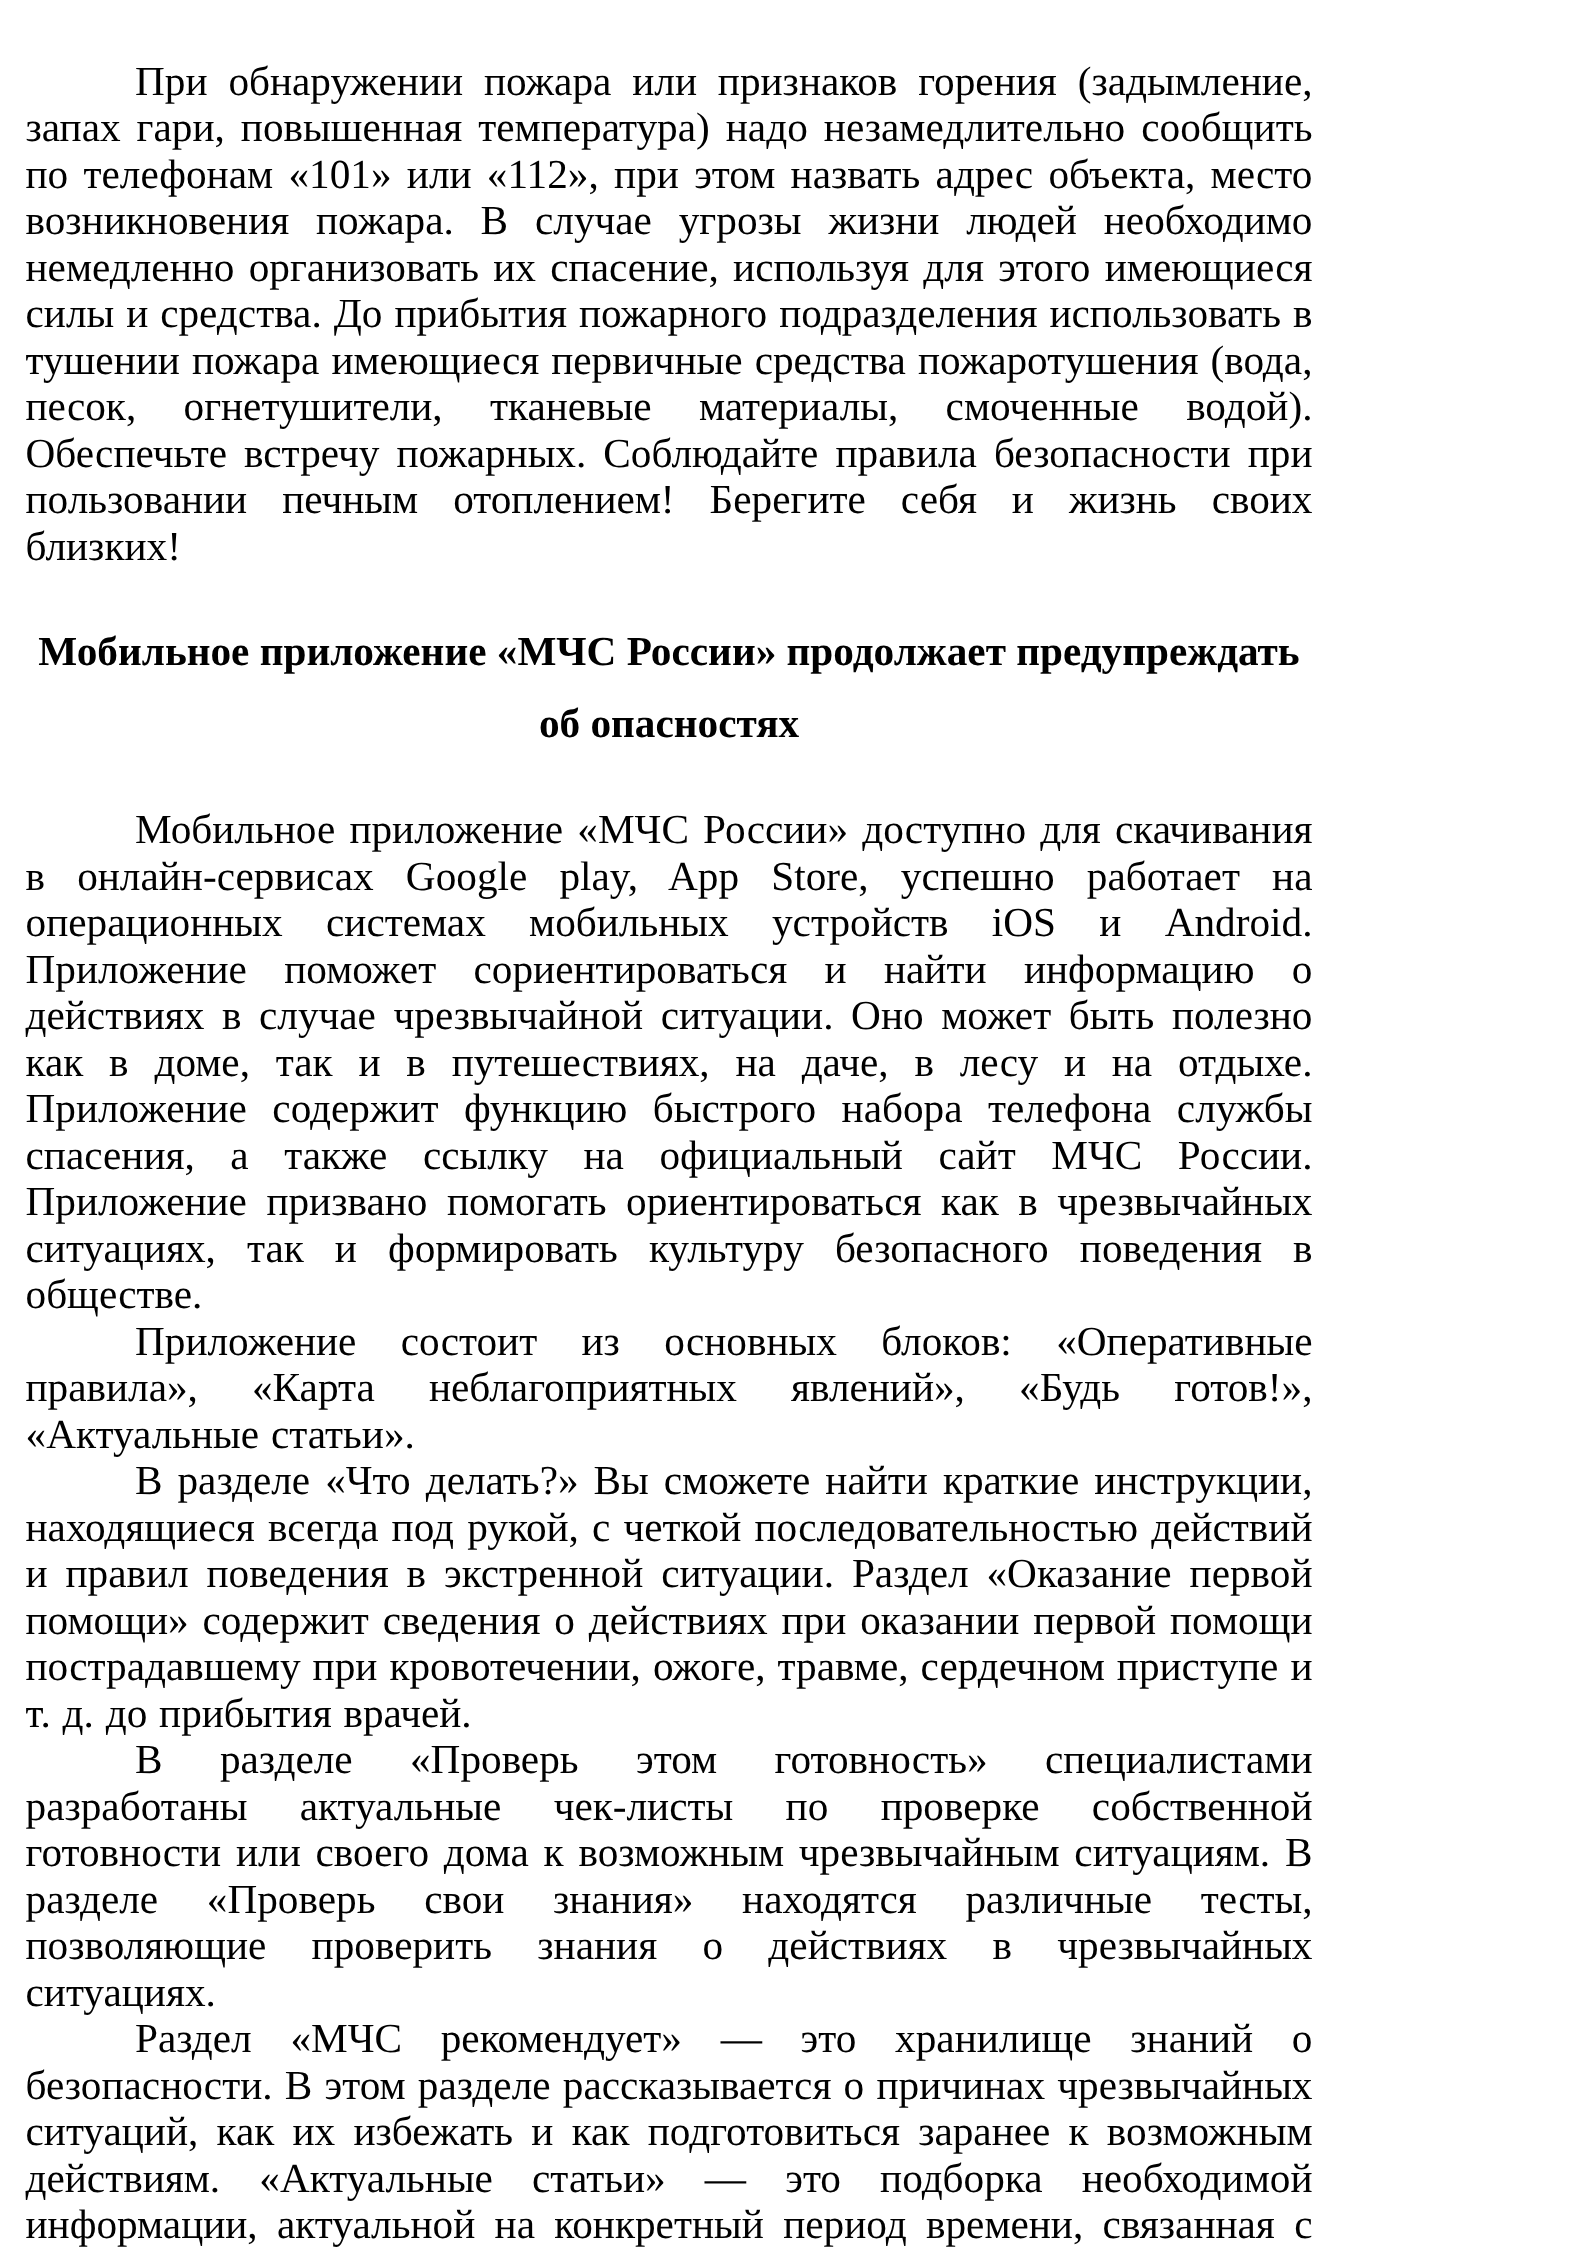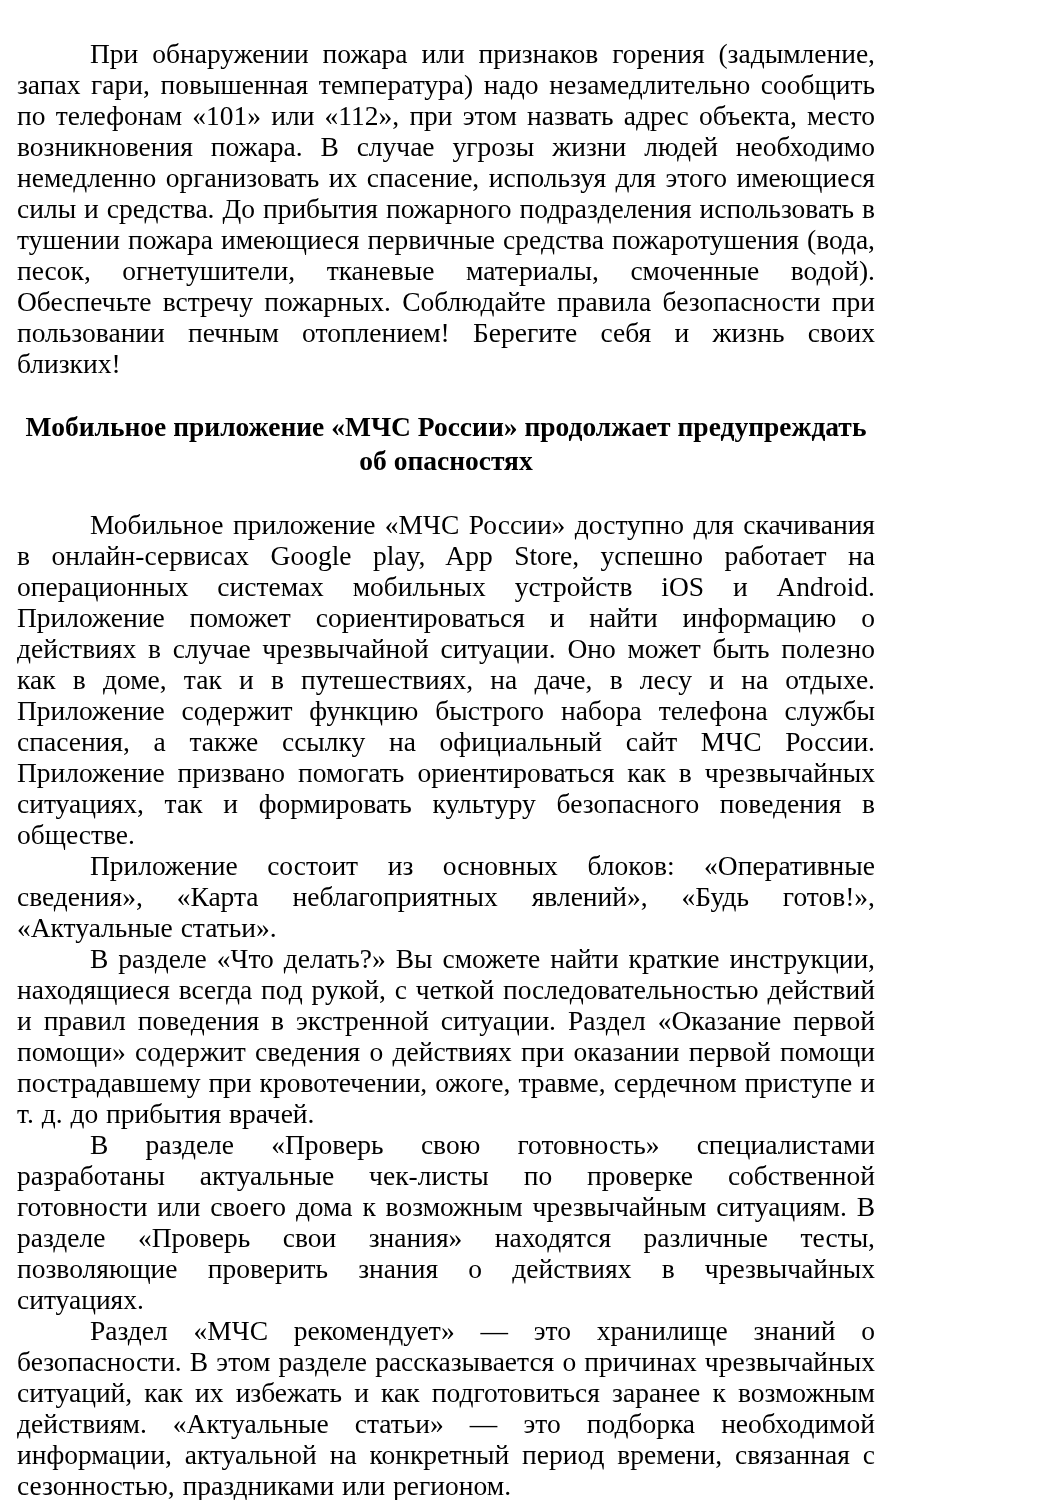--- a/index.html
+++ b/index.html
@@ -28,44 +28,44 @@
   }
   .para.bold {
     font-weight: bold;
   }
   .heading {
     margin: 31px 0 31px 0;
     font-size: 27.5px;
     font-weight: bold;
     text-align: center;
     text-indent: 0;
-    line-height: 34px;
+    line-height: 48px;
   }
   .signature {
     margin: 0;
     font-weight: bold;
     text-indent: 0;
   }
 </style>
 </head>
 <body>
 
 <div class="page">
 
   <p class="para">При обнаружении пожара или признаков горения (задымление, запах гари, повышенная температура) надо незамедлительно сообщить по телефонам «101» или «112», при этом назвать адрес объекта, место возникновения пожара. В случае угрозы жизни людей необходимо немедленно организовать их спасение, используя для этого имеющиеся силы и средства. До прибытия пожарного подразделения использовать в тушении пожара имеющиеся первичные средства пожаротушения (вода, песок, огнетушители, тканевые материалы, смоченные водой). Обеспечьте встречу пожарных. Соблюдайте правила безопасности при пользовании печным отоплением! Берегите себя и жизнь своих близких!</p>
 
   <h1 class="heading">Мобильное приложение «МЧС России» продолжает предупреждать об опасностях</h1>
 
 
   <p class="para">Мобильное приложение «МЧС России» доступно для скачивания в онлайн-сервисах Google play, App Store, успешно работает на операционных системах мобильных устройств iOS и Android. Приложение поможет сориентироваться и найти информацию о действиях в случае чрезвычайной ситуации. Оно может быть полезно как в доме, так и в путешествиях, на даче, в лесу и на отдыхе. Приложение содержит функцию быстрого набора телефона службы спасения, а также ссылку на официальный сайт МЧС России. Приложение призвано помогать ориентироваться как в чрезвычайных ситуациях, так и формировать культуру безопасного поведения в обществе.</p>
 
-  <p class="para">Приложение состоит из основных блоков: «Оперативные сведения», «Карта неблагоприятных явлений», «Будь готов!», «Актуальные статьи».</p>
+  <p class="para">Приложение состоит из основных блоков: «Оперативные правила», «Карта неблагоприятных явлений», «Будь готов!», «Актуальные статьи».</p>
 
   <p class="para">В разделе «Что делать?» Вы сможете найти краткие инструкции, находящиеся всегда под рукой, с четкой последовательностью действий и правил поведения в экстренной ситуации. Раздел «Оказание первой помощи» содержит сведения о действиях при оказании первой помощи пострадавшему при кровотечении, ожоге, травме, сердечном приступе и т. д. до прибытия врачей.</p>
 
-  <p class="para">В разделе «Проверь свою готовность» специалистами разработаны актуальные чек-листы по проверке собственной готовности или своего дома к возможным чрезвычайным ситуациям. В разделе «Проверь свои знания» находятся различные тесты, позволяющие проверить знания о действиях в чрезвычайных ситуациях.</p>
+  <p class="para">В разделе «Проверь этом готовность» специалистами разработаны актуальные чек-листы по проверке собственной готовности или своего дома к возможным чрезвычайным ситуациям. В разделе «Проверь свои знания» находятся различные тесты, позволяющие проверить знания о действиях в чрезвычайных ситуациях.</p>
 
   <p class="para">Раздел «МЧС рекомендует» — это хранилище знаний о безопасности. В этом разделе рассказывается о причинах чрезвычайных ситуаций, как их избежать и как подготовиться заранее к возможным действиям. «Актуальные статьи» — это подборка необходимой информации, актуальной на конкретный период времени, связанная с сезонностью, праздниками или регионом.</p>
 
 
   <p class="signature">ГУ МЧС России по Орловской области</p>
 
 </div>
 
 </body></html>

